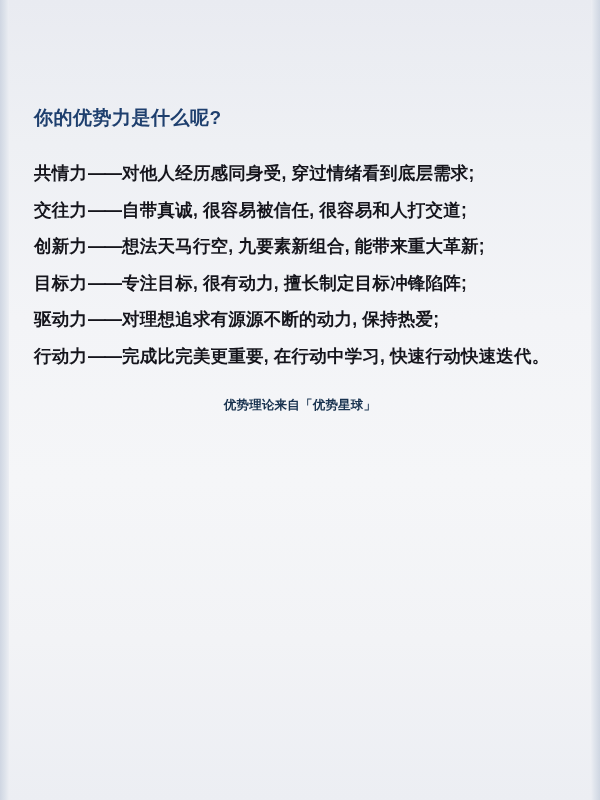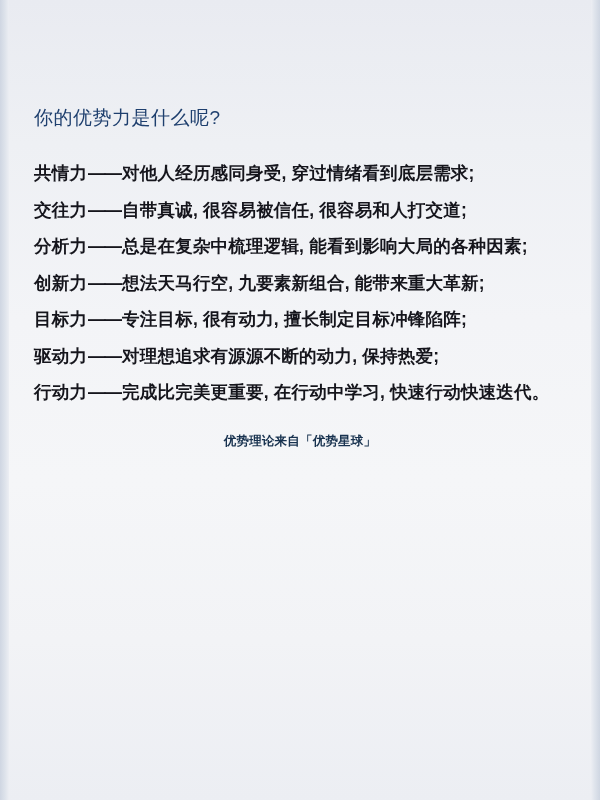--- a/index.html
+++ b/index.html
@@ -35,21 +35,21 @@
   .content {
     position: absolute;
     left: 0; right: 0;
     top: 0;
     padding: 0 34px;
   }
   .title {
     margin: 0;
     padding-top: 107px;
     font-size: 19px;
-    font-weight: normal;
+    font-weight: bold;
     color: #1e3f6e;
     letter-spacing: 0.5px;
     line-height: 1.2;
   }
   .list {
     margin: 0;
     padding: 0;
     list-style: none;
     margin-top: 26px;
   }
@@ -97,23 +97,20 @@
     <h1 class="title">你的优势力是什么呢?</h1>
 
     <ul class="list">
       <li>
         <span class="li-name">共情力</span><span class="li-dash">——</span><span class="li-desc">对他人经历感同身受, 穿过情绪看到底层需求;</span>
       </li>
       <li>
         <span class="li-name">交往力</span><span class="li-dash">——</span><span class="li-desc">自带真诚, 很容易被信任, 很容易和人打交道;</span>
       </li>
       <li>
-        <span class="li-name">分析力</span><span class="li-dash">——</span><span class="li-desc">总是在复杂中梳理逻辑, 能看到影响大局的各种因素;</span>
-      </li>
-      <li>
         <span class="li-name">创新力</span><span class="li-dash">——</span><span class="li-desc">想法天马行空, 九要素新组合, 能带来重大革新;</span>
       </li>
       <li>
         <span class="li-name">目标力</span><span class="li-dash">——</span><span class="li-desc">专注目标, 很有动力, 擅长制定目标冲锋陷阵;</span>
       </li>
       <li>
         <span class="li-name">驱动力</span><span class="li-dash">——</span><span class="li-desc">对理想追求有源源不断的动力, 保持热爱;</span>
       </li>
       <li>
         <span class="li-name">行动力</span><span class="li-dash">——</span><span class="li-desc">完成比完美更重要, 在行动中学习, 快速行动快速迭代。</span>

